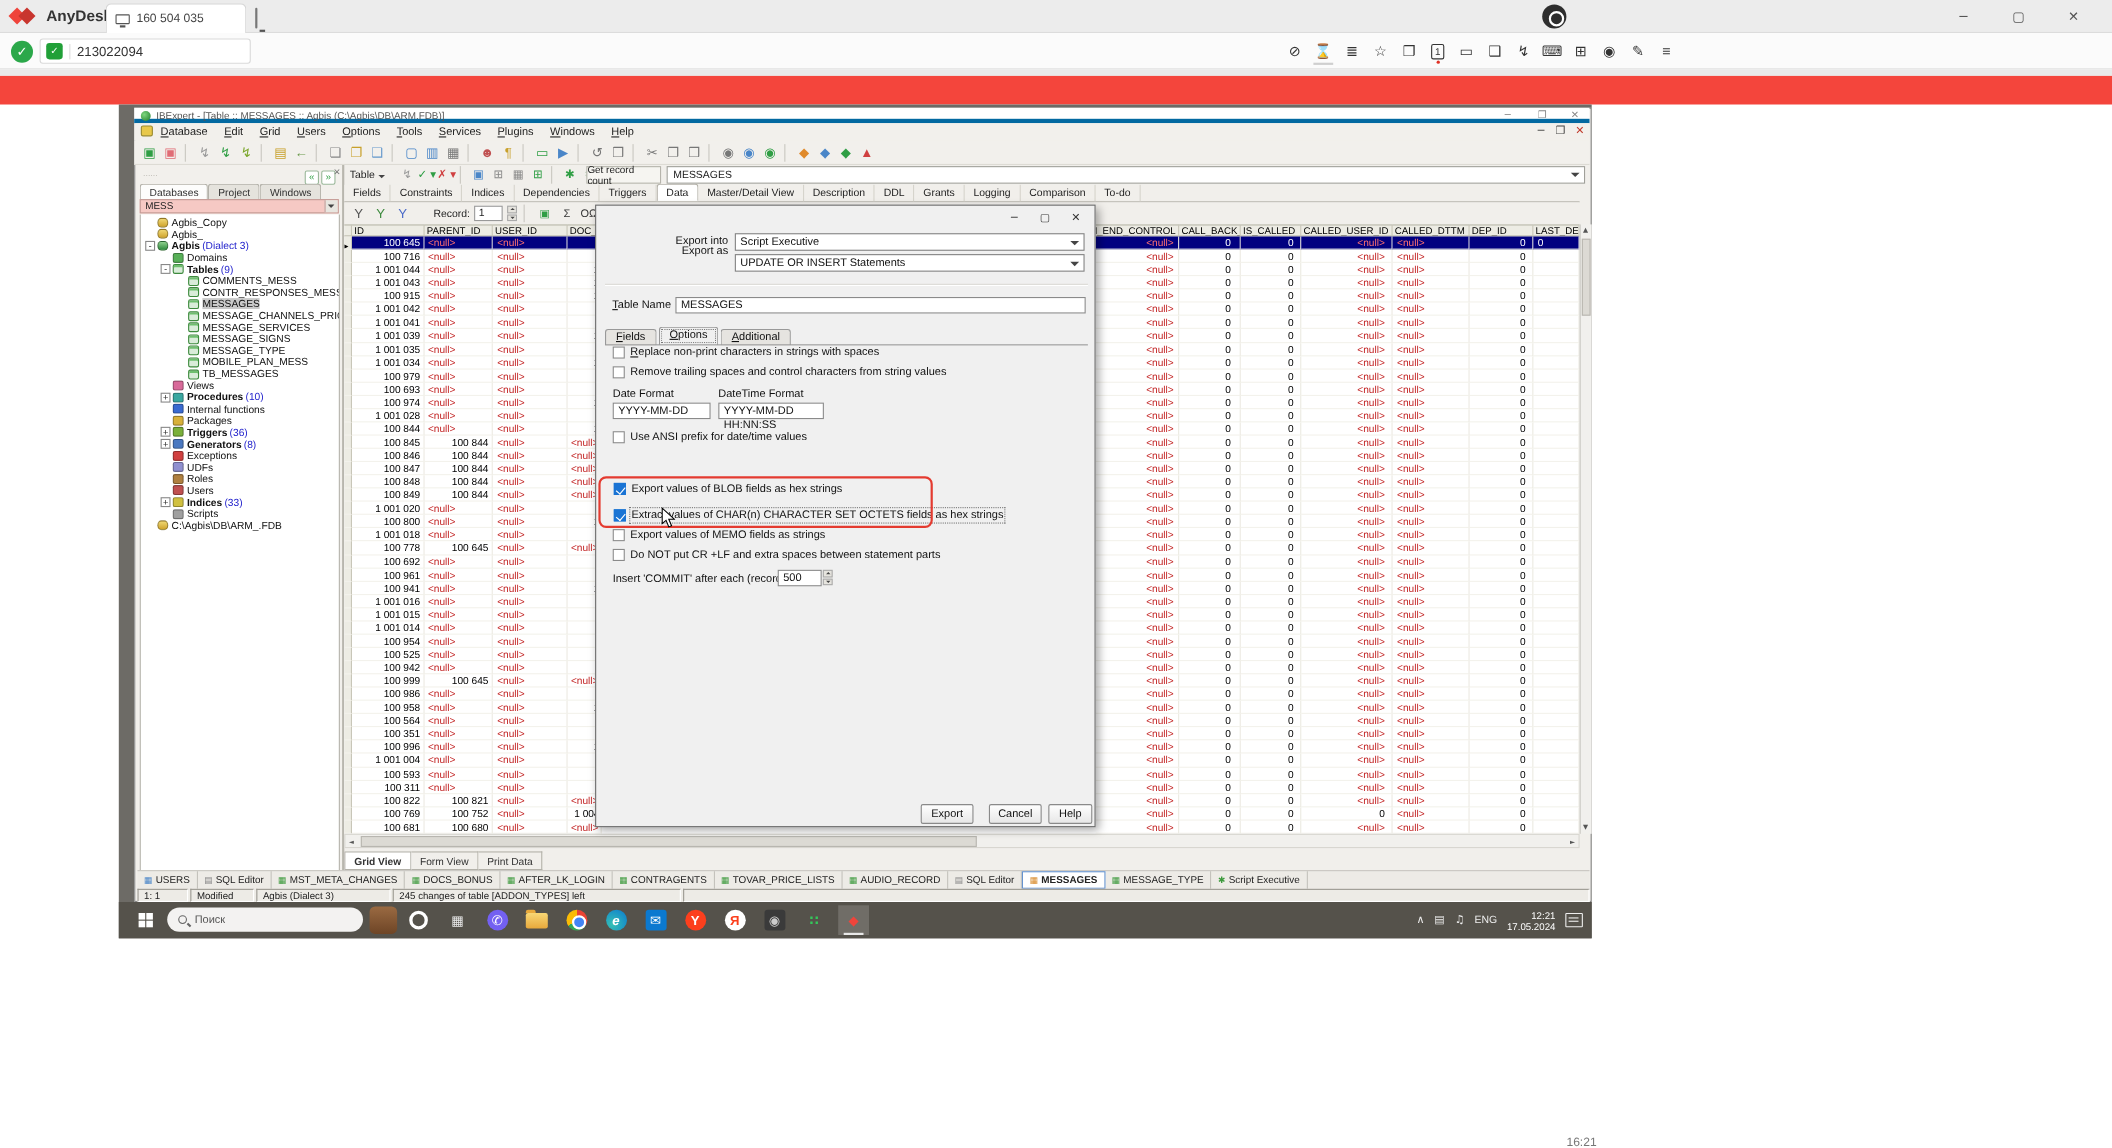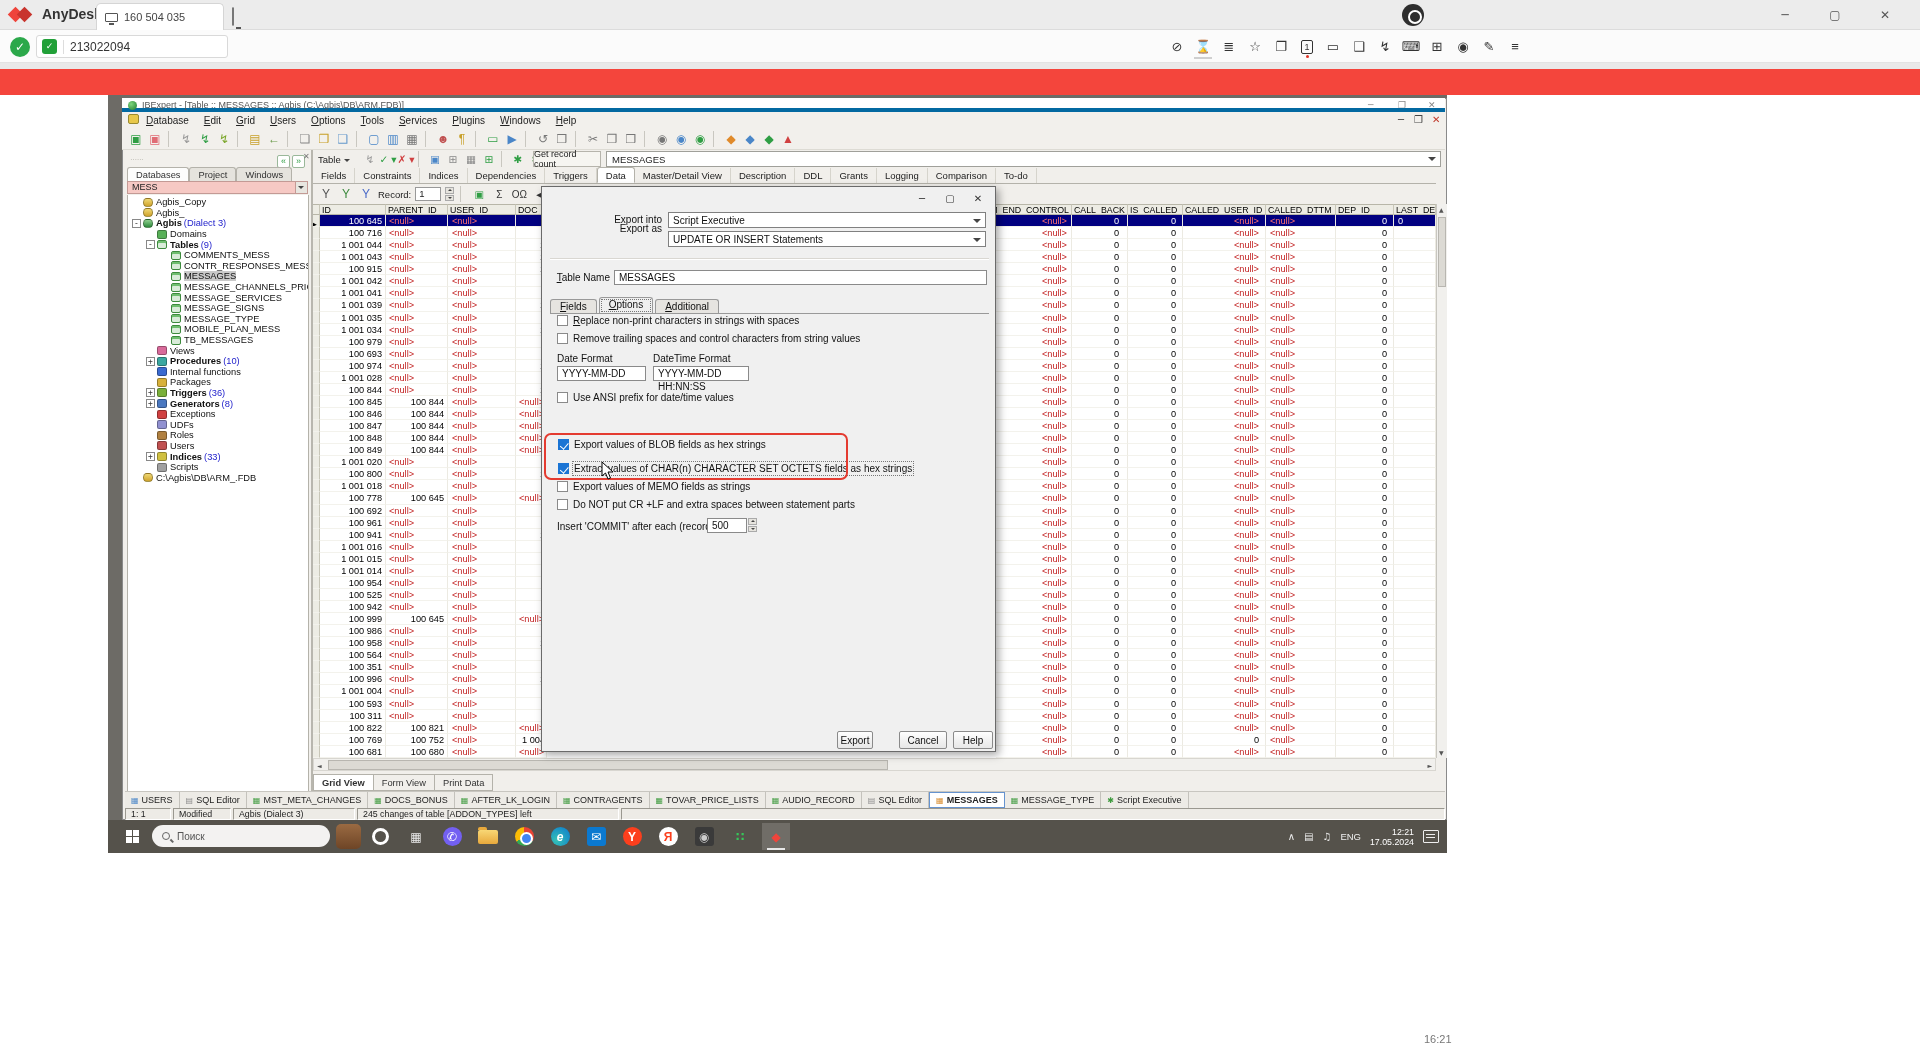--- a/index.html
+++ b/index.html
@@ -677,21 +677,21 @@
   </div>
 
   <div class="recbar">
 
       <span class="tbi" style="color: rgb(85, 85, 85);">Y</span>
 
       <span class="tbi" style="color: rgb(61, 138, 61);">Y</span>
 
       <span class="tbi" style="color: rgb(74, 106, 200);">Y</span>
 
-    <span style="margin-left:0">Record:</span>
+    <span style="margin-left:16px">Record:</span>
     <span class="spin">1</span>
     <span class="spinbtns">
         <i class="up"></i>
         <i class="dn"></i>
       </span>
     <span class="tbi sep"></span>
 
       <span class="tbi" style="font-size: 10px; color: rgb(47, 158, 68);">▣</span>
 
       <span class="tbi" style="font-size: 10px; color: rgb(51, 51, 51);">Σ</span>
@@ -1692,21 +1692,21 @@
       <span class="cb"></span>
       <span>Do NOT put CR +LF and extra spaces between statement parts</span>
     </div>
     <span class="dl" style="left:15px;top:334px">Insert 'COMMIT' after each (records)</span>
     <div class="field" style="left:165px;top:331px;width:40px">500</div>
     <span class="spinbtns" style="position:absolute;left:206px;top:331px">
         <i class="up"></i>
         <i class="dn"></i>
       </span>
 
-    <div class="dbtn" style="left:295px;top:544px;width:36px">Export</div>
+    <div class="dbtn" style="left:295px;top:544px;width:48px">Export</div>
     <div class="dbtn" style="left:357px;top:544px;width:48px">Cancel</div>
     <div class="dbtn" style="left:411px;top:544px;width:40px">Help</div>
   </div>
 
   <div class="redbox"></div>
 
   <svg class="cursor" style="left:601px;top:461px" width="13" height="19" viewBox="0 0 13 19">
     <polygon points="1,1 1,15 4.5,12 7,18 9.5,17 7,11 12,11" fill="#fff" stroke="#000" stroke-width="1"></polygon>
   </svg>
 

